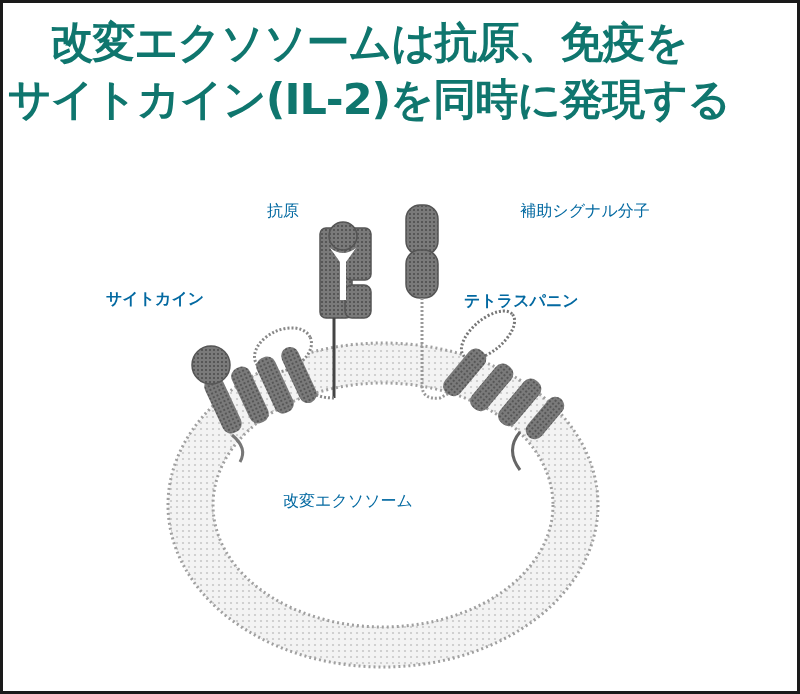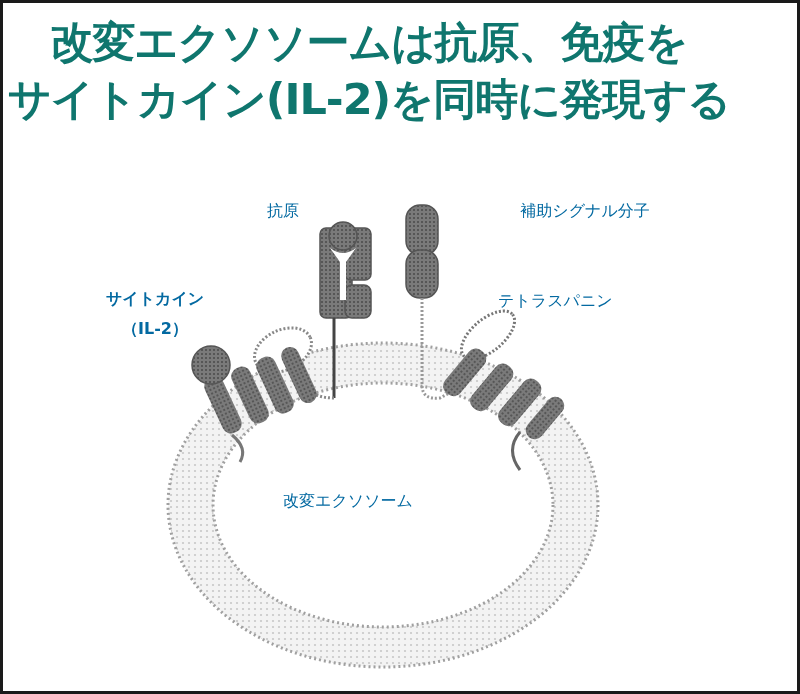--- a/index.html
+++ b/index.html
@@ -76,16 +76,15 @@
     <path d="M520 432 Q505 450 520 470" fill="none" stroke="#666" stroke-width="3"></path>
   </g>
 </svg>
 
 <div class="label" style="left:267px; top:196px;">抗原</div>
 <div class="label center" style="left:460px; top:196px; width:250px;">
   <div>補助シグナル分子</div>
 </div>
 <div class="label center" style="left:70px; top:284px; width:170px;font-weight:bold;">
   <div>サイトカイン</div>
-  <div>（IL-2）</div>
 </div>
-<div class="label" style="left:498px; top:286px;">テトラスパニン</div>
+<div class="label" style="left:464px; top:286px;font-weight:bold;">テトラスパニン</div>
 <div class="label" style="left:283px; top:486px;font-family:Liberation Serif, serif;">改変エクソソーム</div>
 
 </body></html>

